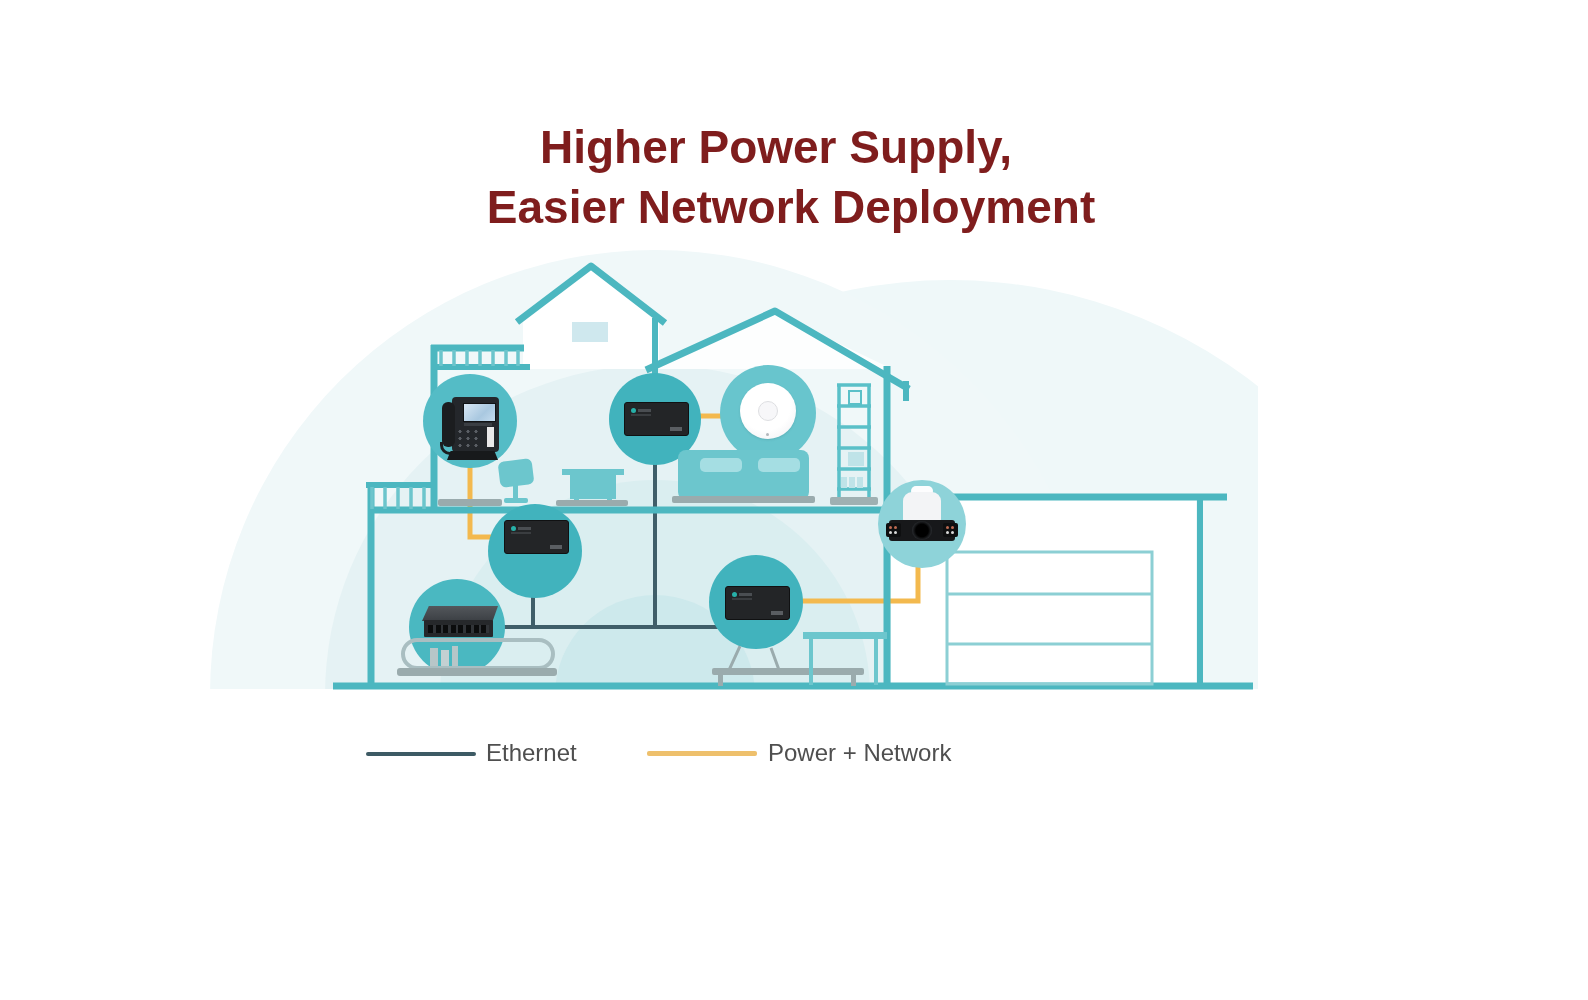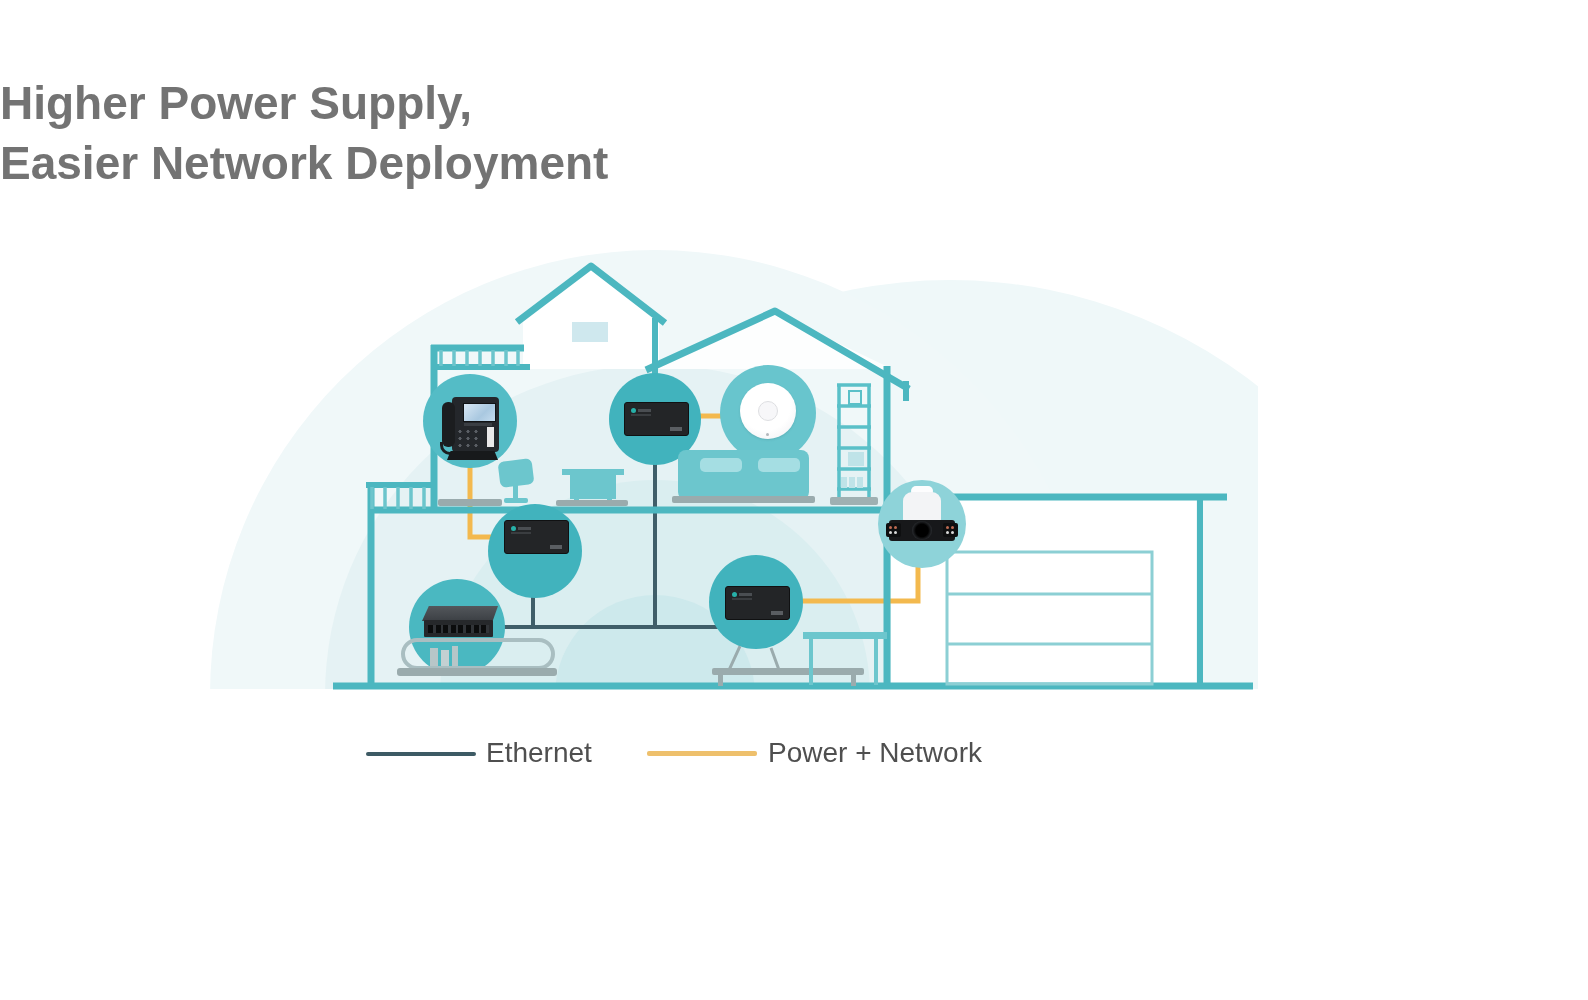--- a/index.html
+++ b/index.html
@@ -2,25 +2,25 @@
 <html><head>
 <meta charset="utf-8">
 <style>
   html,body{margin:0;padding:0;background:#fff;}
   .scene{position:relative;width:1588px;height:1000px;background:#fff;overflow:hidden;
          font-family:"Liberation Sans",sans-serif;}
   .abs{position:absolute;}
   svg{position:absolute;left:0;top:0;}
 
   
-  .title-line{position:absolute;left:0;width:1552px;
-              font-weight:700;font-size:46px;line-height:46px;color:#737373;letter-spacing:0px;}
+  .title-line{position:absolute;left:0;width:1552px;text-align:center;
+              font-weight:700;font-size:46px;line-height:46px;color:#7f1d1d;letter-spacing:0px;margin-top:44px;}
   .title-line.l1{top:80px;}
-  .title-line.l2{top:140px;}
-  .legend-label{position:absolute;top:742px;font-size:28px;line-height:22px;color:#4f4f4f;}
+  .title-line.l2{top:140px;padding-left:15px;}
+  .legend-label{position:absolute;top:742px;font-size:24px;line-height:22px;color:#4f4f4f;}
   .legend-swatch{position:absolute;border-radius:2px;}
   .sw-eth{left:366px;top:752px;width:110px;height:4px;background:#3d5a64;}
   .sw-poe{left:647px;top:751px;width:110px;height:5px;background:#eec06c;}
   .lb-eth{left:486px;}
   .lb-poe{left:768px;}
 
   
   
   .phone{left:442px;top:396px;width:58px;height:66px;}
   .phone .handset{position:absolute;left:0;top:6px;width:13px;height:45px;background:#1b1d1f;border-radius:6px;}

